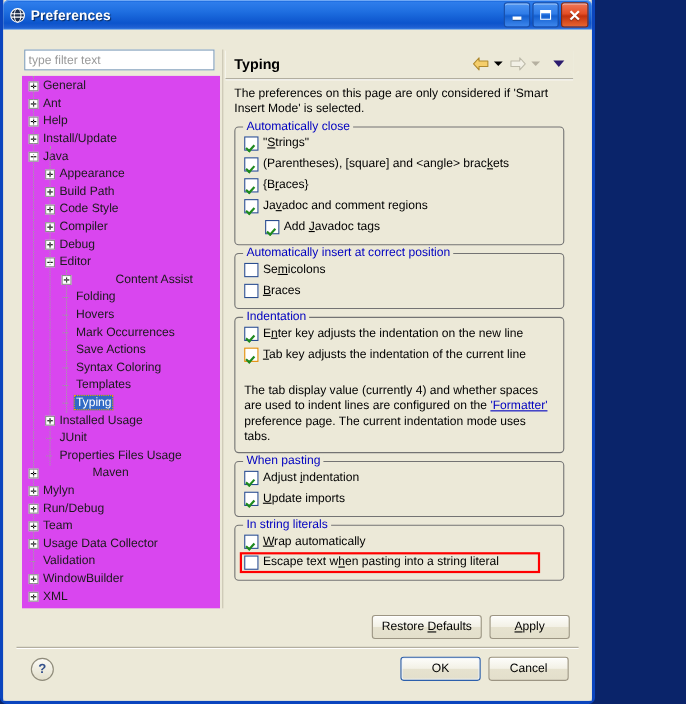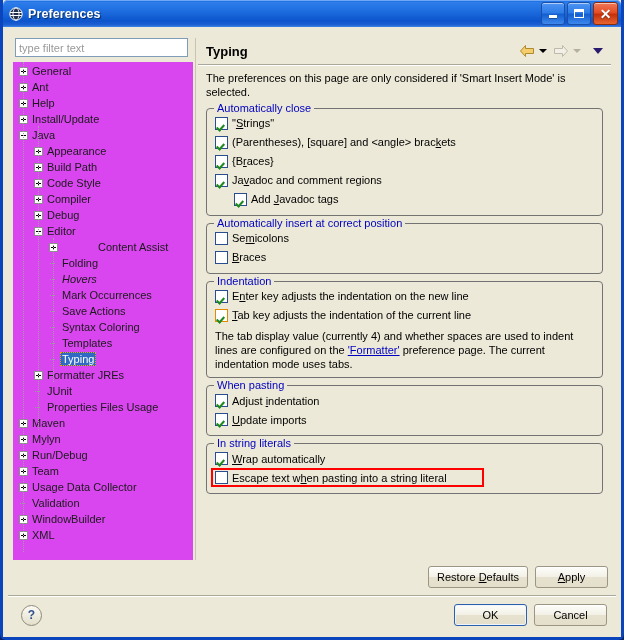--- a/index.html
+++ b/index.html
@@ -6,21 +6,21 @@
     margin: 0; padding: 0;
     width: 624px; height: 640px;
     overflow: hidden;
     font-family: "Liberation Sans", sans-serif;
   }
   body { background: #0A246A; }
 
   
   .window {
     position: absolute; left: 0; top: 0;
-    width: 624px; height: 640px;
+    width: 541px; height: 640px;
     box-sizing: border-box;
     background: #ECE9D8;
     border: 3px solid #0B45BE;
     border-top: none;
     border-radius: 0 0 6px 6px;
     display: flex; flex-direction: column; justify-content: space-between;
   }
 
   
   .titlebar {
@@ -81,21 +81,21 @@
     color: #fff; font-size: 14px; font-weight: bold;
     line-height: 1; font-family: "Liberation Sans", sans-serif;
     text-shadow: 0 1px 1px rgba(0,0,0,0.4);
   }
 
   
   .dlg-body {
     flex: 1 1 auto;
     display: flex; flex-direction: column;
     background: #ECE9D8;
-    padding: 5px;
+    padding: 12px;
     position: relative;
   }
   .main-area {
     display: flex;
     flex: 1 1 auto;
     padding: 6px 5px 0 5px;
     min-height: 0;
   }
 
   
@@ -274,21 +274,21 @@
     transform: rotate(42deg);
   }
   .cb-label {
     font-size: 11px; color: #000; line-height: 14px;
     cursor: default; white-space: nowrap;
   }
   .mn { text-decoration: underline; }
 
   .note {
     font-size: 11px; color: #000; line-height: 1.3;
-    margin-top: 4px;
+    margin-top: 16px;
   }
   .lnk { color: #0000C0; text-decoration: underline; cursor: pointer; }
 
   
   .annot {
     position: relative;
   }
   .annot::before {
     content: "";
     position: absolute;
@@ -430,21 +430,21 @@
               <span class="tlabel">Editor</span>
             </div>
             <div class="tnode" style="padding-left: 36px; gap: 36px;">
               <span class="expander plus"></span>
               <span class="tlabel">Content Assist</span>
             </div>
             <div class="tnode" style="padding-left: 36px;">
               <span class="expander none"></span>
               <span class="tlabel">Folding</span>
             </div>
-            <div class="tnode" style="padding-left: 36px; font-style: italic;">
+            <div class="tnode" style="padding-left: 36px;">
               <span class="expander none"></span>
               <span class="tlabel">Hovers</span>
             </div>
             <div class="tnode" style="padding-left: 36px;">
               <span class="expander none"></span>
               <span class="tlabel">Mark Occurrences</span>
             </div>
             <div class="tnode" style="padding-left: 36px;">
               <span class="expander none"></span>
               <span class="tlabel">Save Actions</span>
@@ -456,31 +456,31 @@
             <div class="tnode" style="padding-left: 36px;">
               <span class="expander none"></span>
               <span class="tlabel">Templates</span>
             </div>
             <div class="tnode selected" style="padding-left: 36px;">
               <span class="expander none"></span>
               <span class="tlabel">Typing</span>
             </div>
             <div class="tnode" style="padding-left: 21px;">
               <span class="expander plus"></span>
-              <span class="tlabel">Formatter JREs</span>
+              <span class="tlabel">Installed Usage</span>
             </div>
             <div class="tnode" style="padding-left: 21px;">
               <span class="expander none"></span>
               <span class="tlabel">JUnit</span>
             </div>
             <div class="tnode" style="padding-left: 21px;">
               <span class="expander none"></span>
               <span class="tlabel">Properties Files Usage</span>
             </div>
-            <div class="tnode" style="padding-left: 6px;">
+            <div class="tnode" style="padding-left: 6px; gap: 45px;">
               <span class="expander plus"></span>
               <span class="tlabel">Maven</span>
             </div>
             <div class="tnode" style="padding-left: 6px;">
               <span class="expander plus"></span>
               <span class="tlabel">Mylyn</span>
             </div>
             <div class="tnode" style="padding-left: 6px;">
               <span class="expander plus"></span>
               <span class="tlabel">Run/Debug</span>

